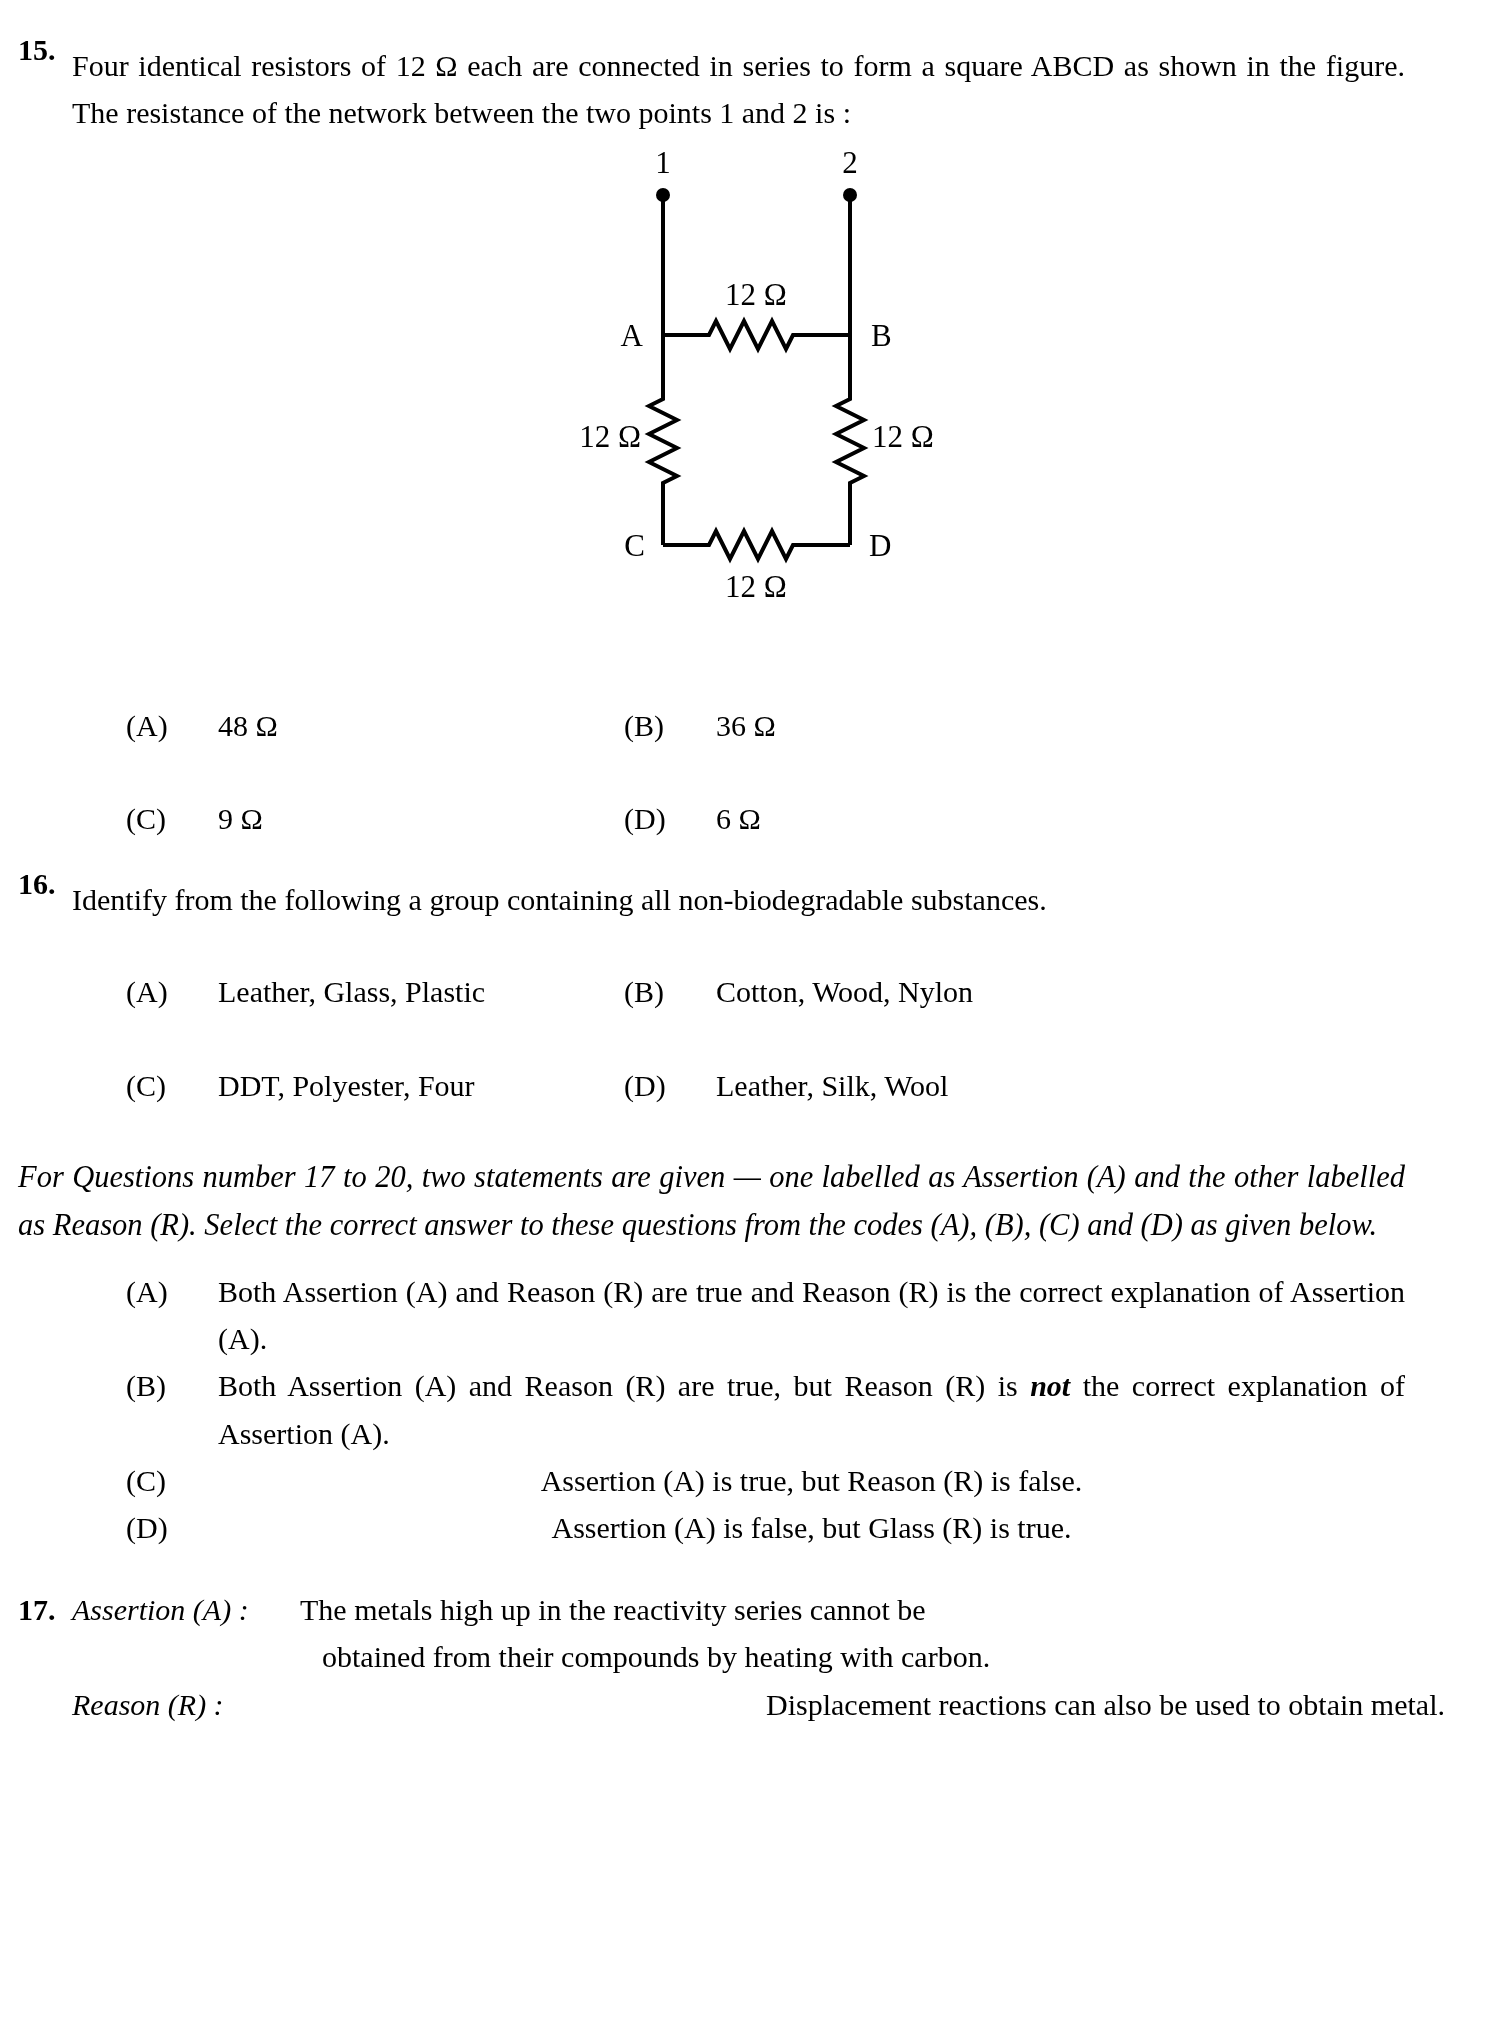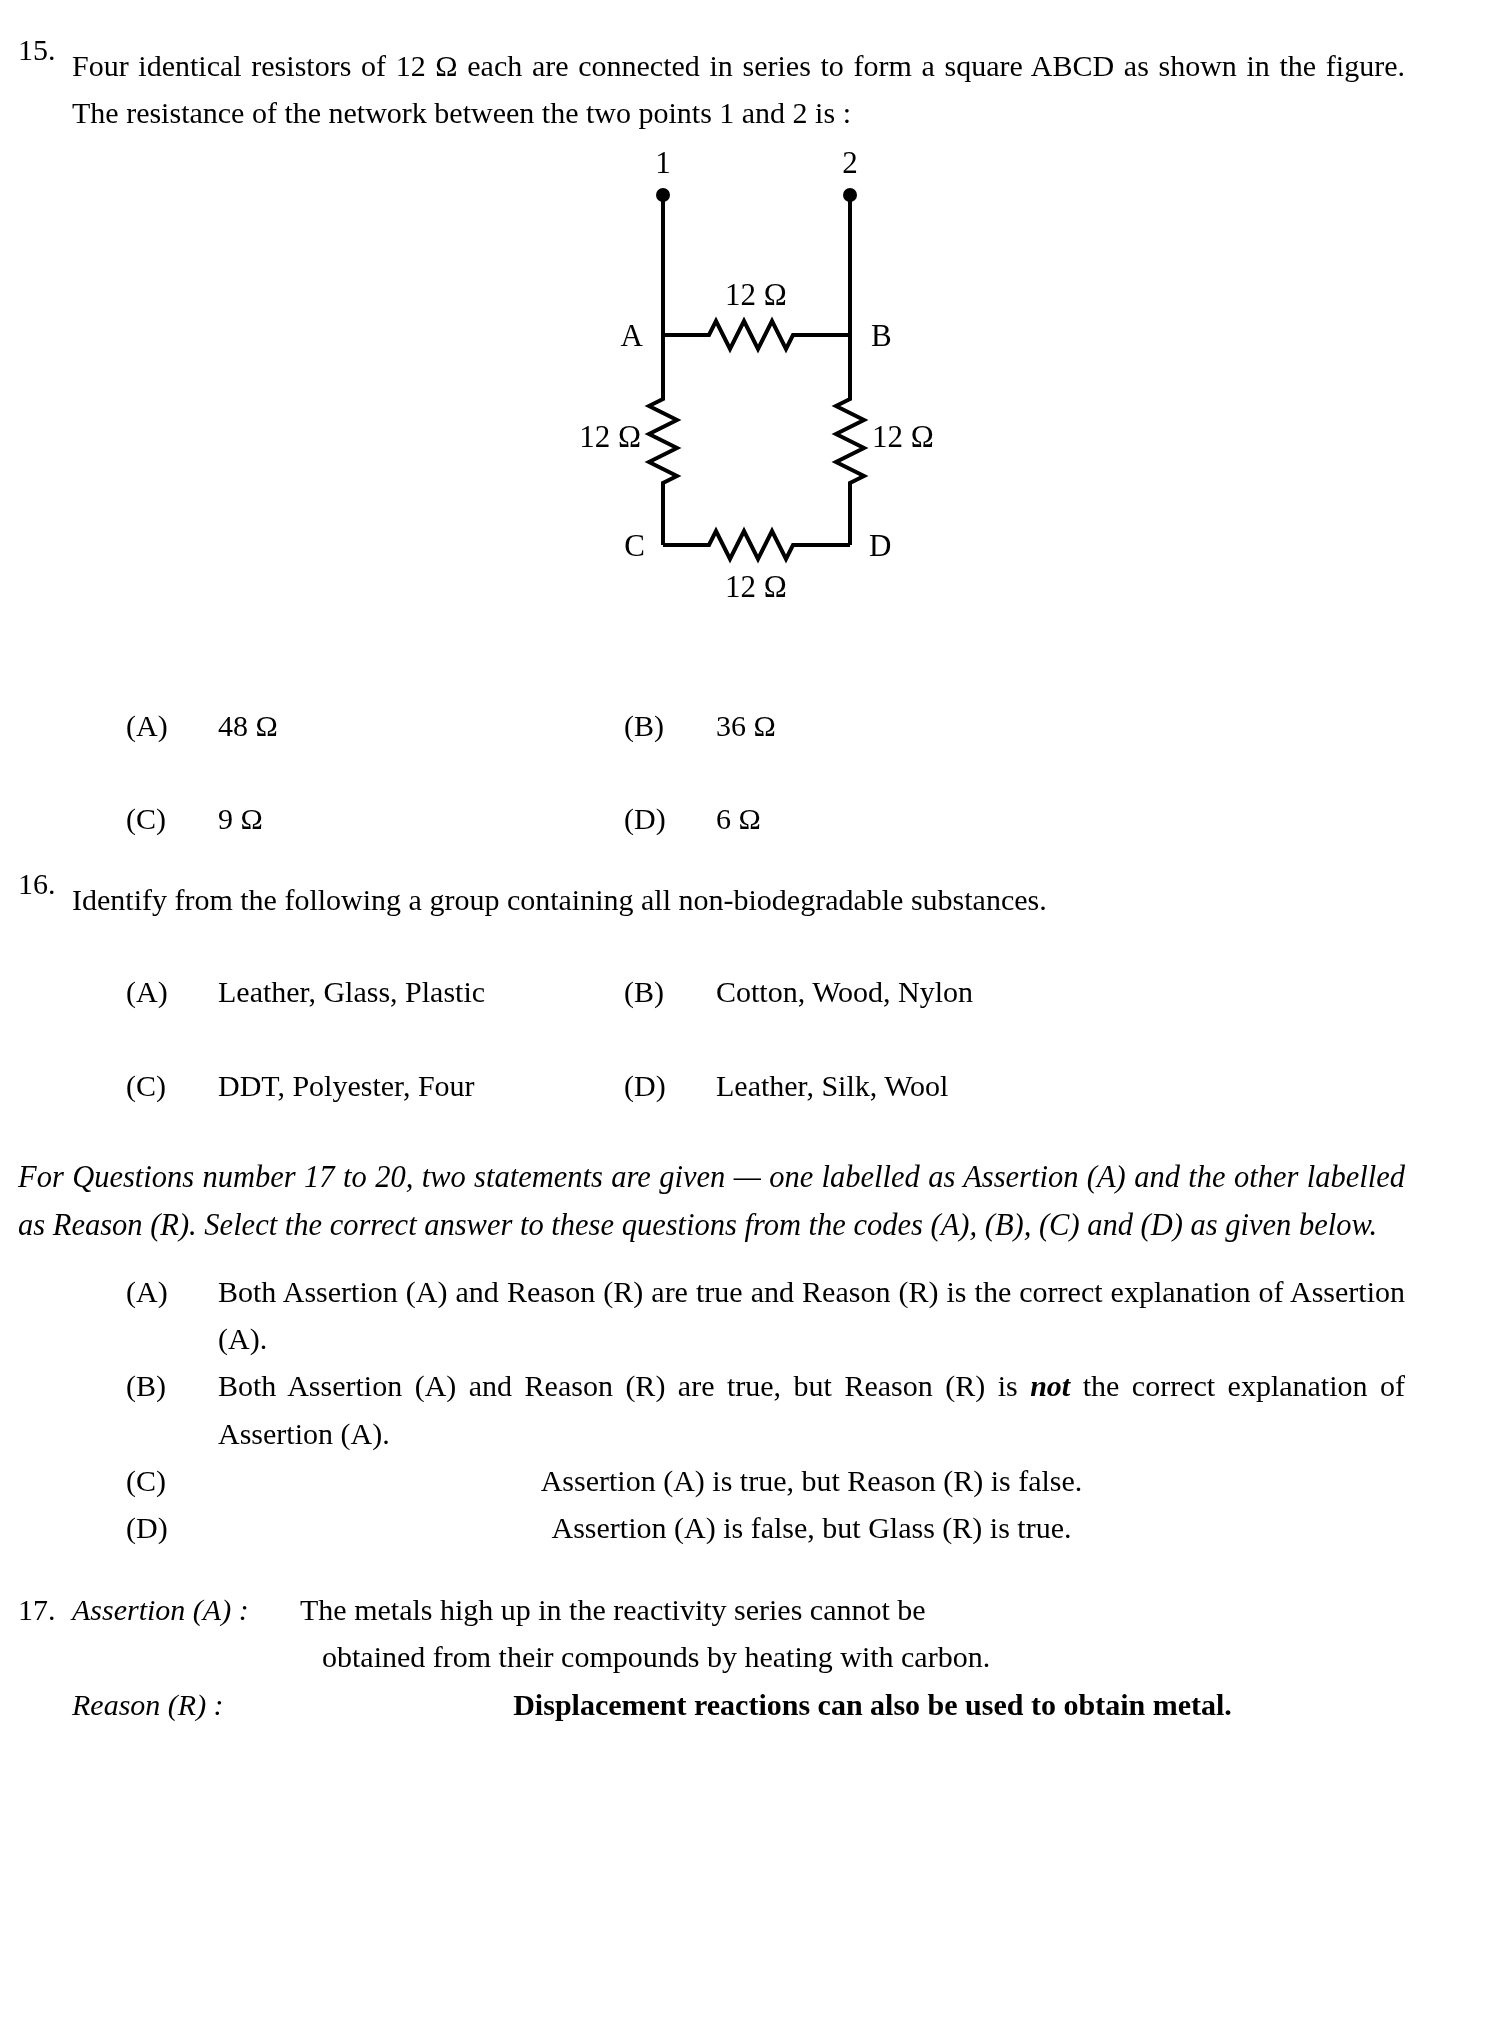--- a/index.html
+++ b/index.html
@@ -22,21 +22,21 @@
     padding: 0;
     box-sizing: border-box;
   }
 
   
   .qrow {
     display: flex;
     align-items: flex-start;
   }
   .qnum {
-    font-weight: normal;
+    font-weight: bold;
     font-size: 30px;
     width: 72px;
     flex: 0 0 72px;
     text-align: left;
     padding-left: 18px;
     box-sizing: border-box;
     line-height: 1.58;
   }
   .qbody {
     flex: 1 1 auto;
@@ -132,21 +132,21 @@
     flex: 0 0 250px;
     font-style: italic;
     padding-left: 126px;
     box-sizing: border-box;
   }
   .ar-text {
     flex: 1 1 auto;
     text-align: justify;
     padding-right: 60px;
   }
-  .ar-text.nojust { text-align: center; font-weight: bold; }
+  .ar-text.nojust { text-align: right; }
 
   .sp-18 { height: 18px; }
   .sp-26 { height: 26px; }
   .sp-34 { height: 34px; }
   .sp-44 { height: 44px; }
 </style>
 </head>
 <body>
 
 <div class="page">

